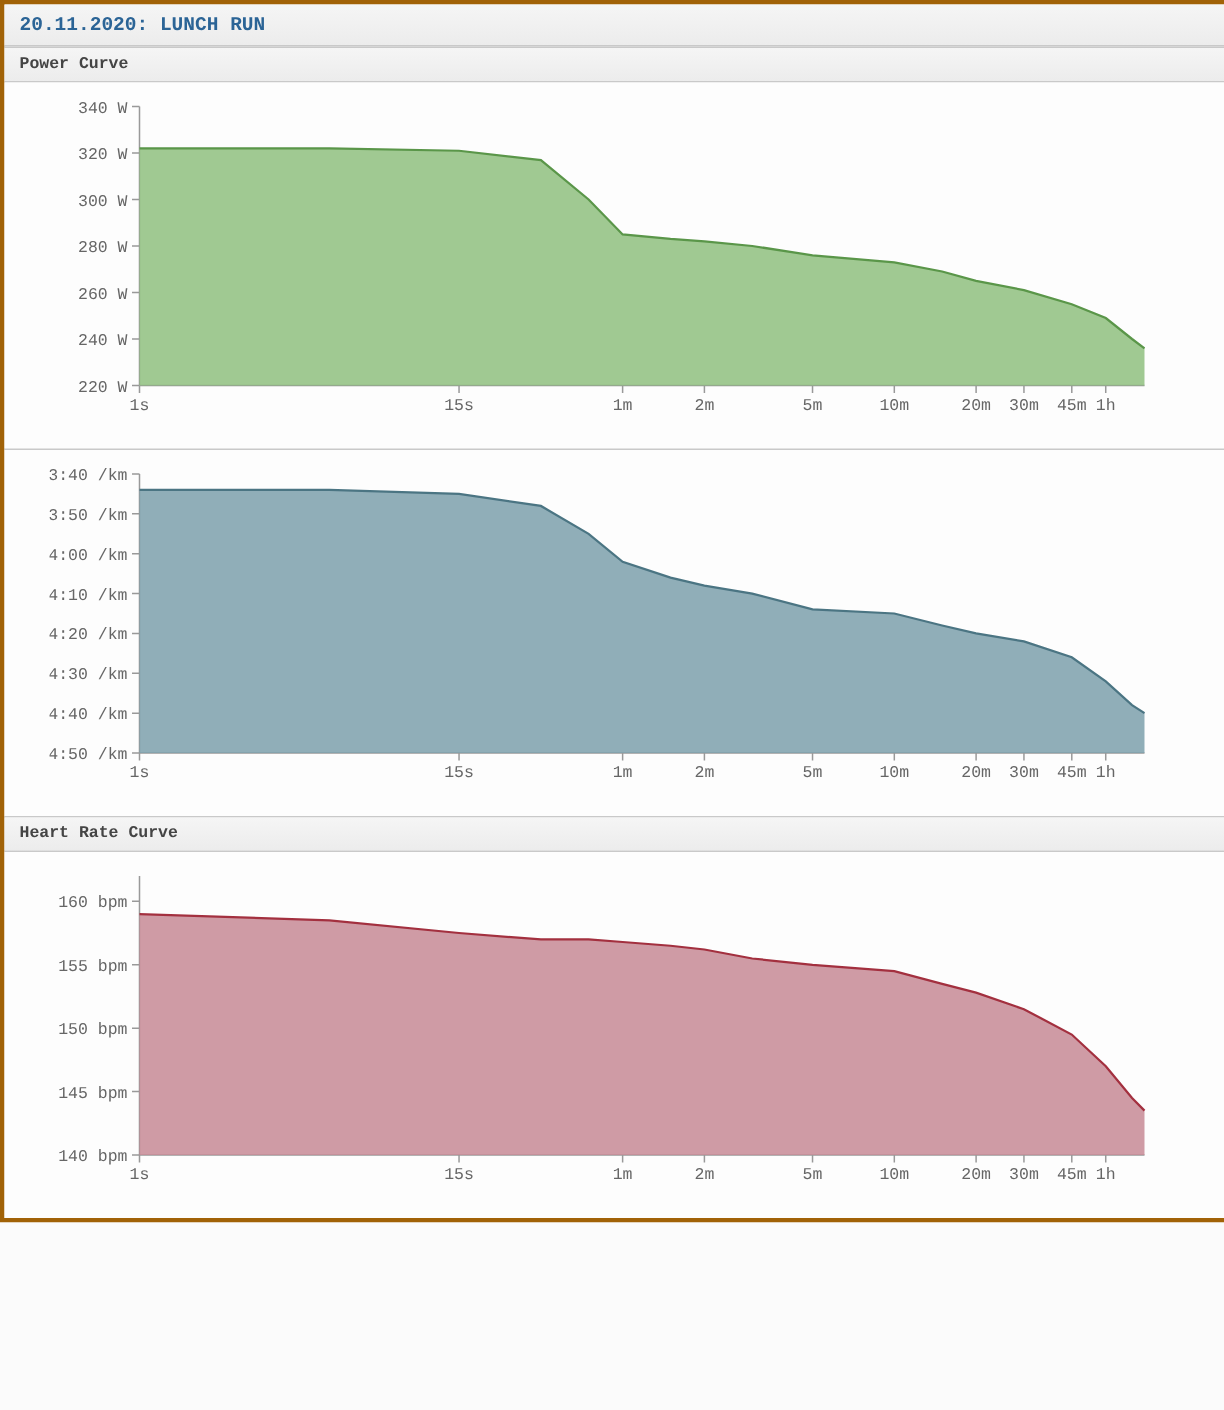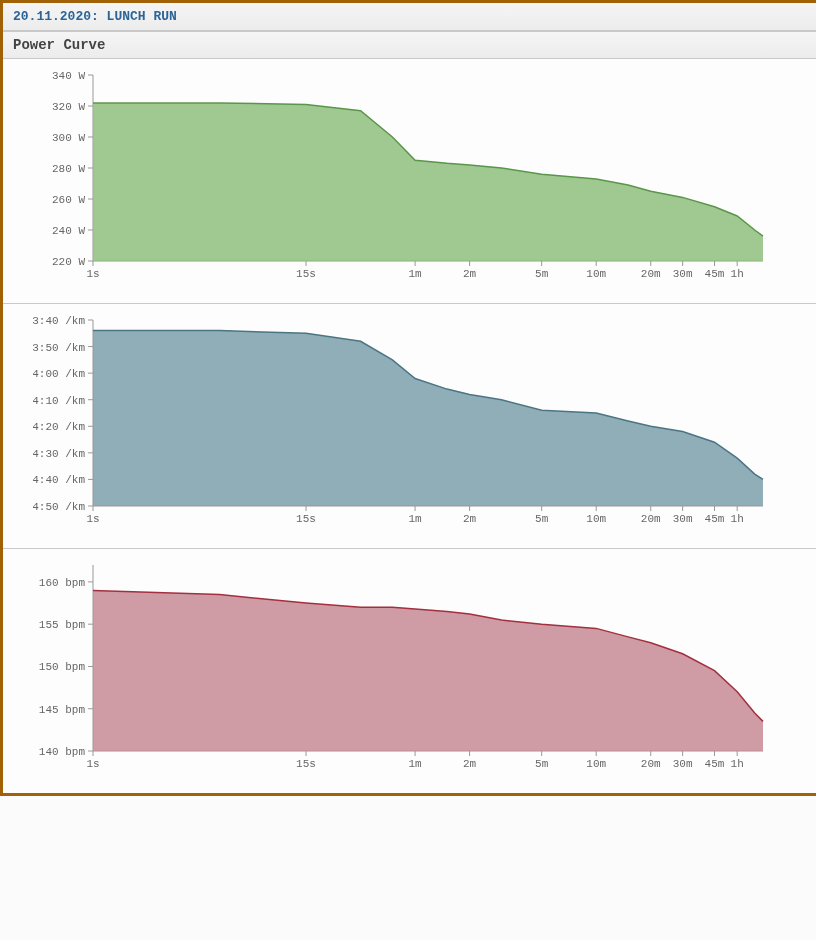--- a/index.html
+++ b/index.html
@@ -30,21 +30,21 @@
   }
   .panel {
     border-top: 1px solid #c9c9c9;
   }
   .panel-header {
     background: linear-gradient(#f5f5f5, #ececec);
     border-bottom: 1px solid #c9c9c9;
     padding: 5px 10px;
     font-weight: bold;
     color: #444;
-    font-size: 14px;
+    font-size: 11px;
   }
   .panel-body {
     background: #fdfdfd;
     padding: 6px 10px 18px 30px;
   }
   svg { display: block; }
   .tick-label { font-size: 11px; fill:#666; }
 </style>
 </head>
 <body>
@@ -141,20 +141,21 @@
           <text x="681.5280792468077" y="212" text-anchor="middle" class="tick-label">45m</text>
           <line x1="704.1584205119261" y1="196" x2="704.1584205119261" y2="201" stroke="#999"></line>
           <text x="704.1584205119261" y="212" text-anchor="middle" class="tick-label">1h</text>
           <path d="M60.0 20.6 L186.6 20.6 L273.0 23.3 L327.6 31.3 L359.4 49.9 L382.1 68.5 L414.0 79.1 L436.6 84.4 L468.5 89.7 L508.7 100.3 L563.2 103.0 L595.1 111.0 L617.7 116.3 L649.6 121.6 L681.5 132.2 L704.2 148.2 L721.7 164.1 L730.0 169.4 L 730.0 196 L 60.0 196 Z" fill="#7da0ab" fill-opacity="0.85" stroke="none"></path>
           <path d="M60.0 20.6 L186.6 20.6 L273.0 23.3 L327.6 31.3 L359.4 49.9 L382.1 68.5 L414.0 79.1 L436.6 84.4 L468.5 89.7 L508.7 100.3 L563.2 103.0 L595.1 111.0 L617.7 116.3 L649.6 121.6 L681.5 132.2 L704.2 148.2 L721.7 164.1 L730.0 169.4" fill="none" stroke="#4b7583" stroke-width="1.5"></path>
         </svg>
     </div>
   </div>
 
   <div class="panel">
+    <div class="panel-header">Heart Rate Curve</div>
     <div class="panel-body">
       <svg id="chart-hr" width="740" height="220" viewBox="0 0 740 220">
           <line x1="60" y1="10" x2="60" y2="196" class="axis" stroke="#999"></line>
           <line x1="60" y1="196" x2="730" y2="196" class="axis" stroke="#999"></line>
           <line x1="55" y1="196" x2="60" y2="196" stroke="#999"></line>
           <text x="52" y="200" text-anchor="end" class="tick-label">140 bpm</text>
           <line x1="55" y1="153.72727272727272" x2="60" y2="153.72727272727272" stroke="#999"></line>
           <text x="52" y="157.72727272727272" text-anchor="end" class="tick-label">145 bpm</text>
           <line x1="55" y1="111.45454545454545" x2="60" y2="111.45454545454545" stroke="#999"></line>
           <text x="52" y="115.45454545454545" text-anchor="end" class="tick-label">150 bpm</text>

